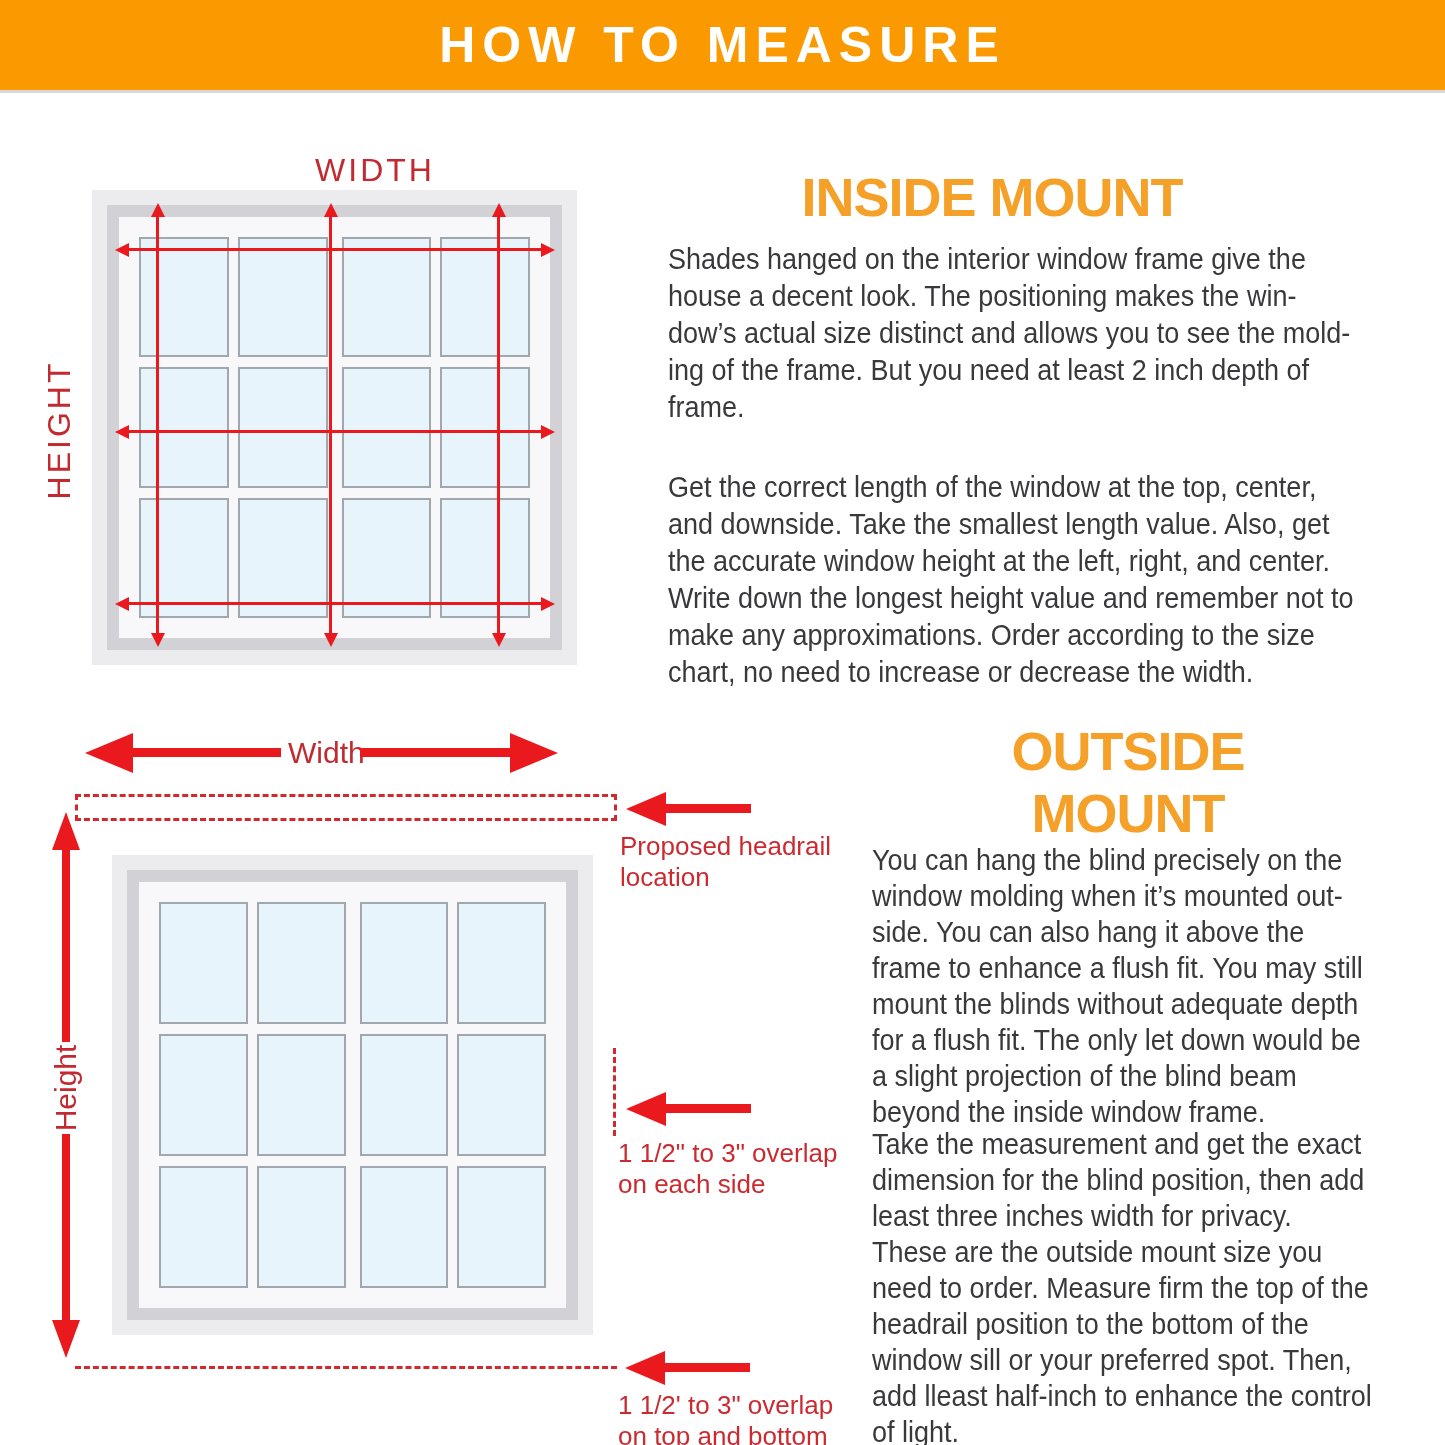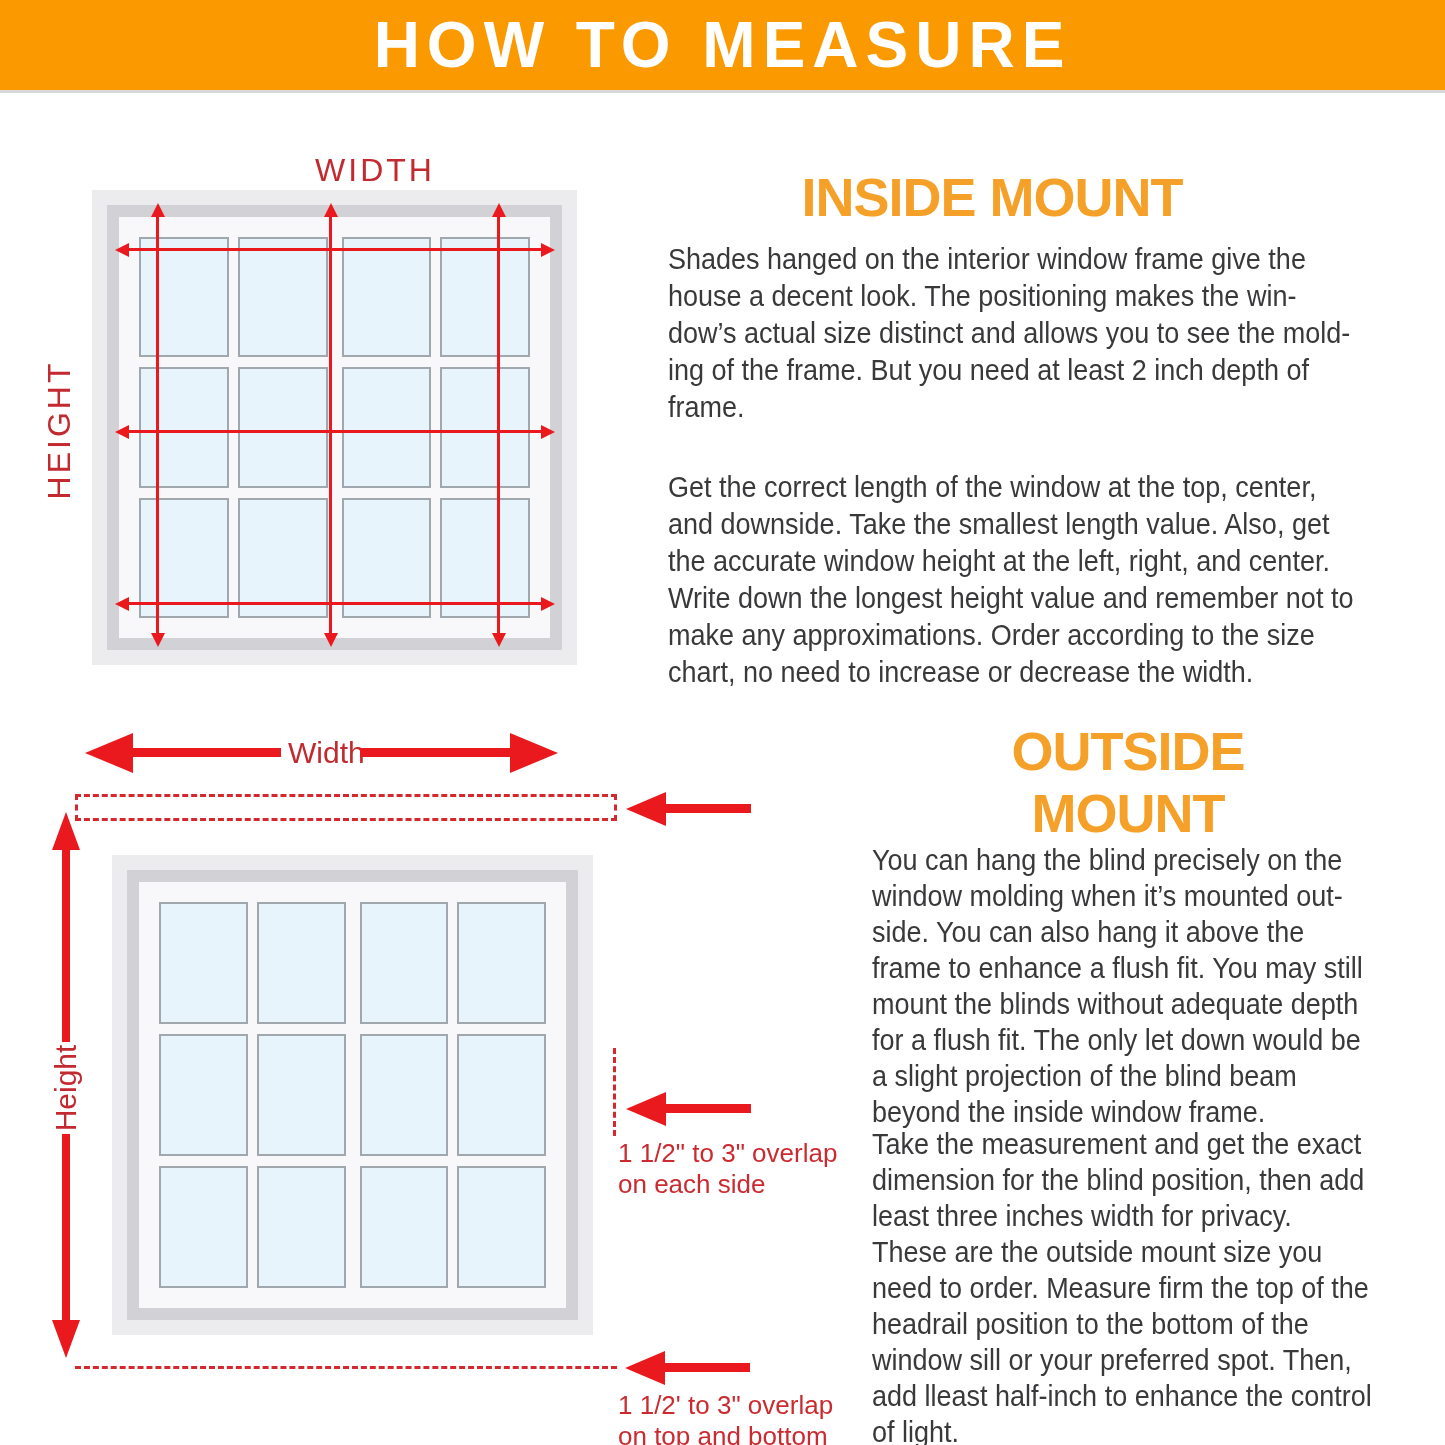--- a/index.html
+++ b/index.html
@@ -20,21 +20,21 @@
     position:relative;width:1445px;height:1445px;background:#ffffff;overflow:hidden;
     font-family:"Liberation Sans", sans-serif;
   }
   
   .banner{
     position:absolute;left:0;top:0;width:1445px;height:90px;
     background:var(--banner-orange);border-bottom:3px solid #D8D8DA;
     display:flex;align-items:center;justify-content:center;
   }
   .banner h1{
-    margin:0;color:#ffffff;font-size:64px;font-weight:bold;letter-spacing:7px;
+    margin:0;color:#ffffff;font-size:50px;font-weight:bold;letter-spacing:7px;
     font-family:"Liberation Sans", sans-serif;
   }
   
   .window{position:absolute;background:var(--win-outer);padding:15px;box-sizing:border-box;}
   .w-mid{width:100%;height:100%;background:var(--win-mid);padding:12px;box-sizing:border-box;}
   .w-frame{width:100%;height:100%;background:var(--win-frame);padding:20px;box-sizing:border-box;}
   .sashes{width:100%;height:100%;display:flex;}
   .sash{flex:1 1 0;display:grid;grid-template-columns:1fr 1fr;grid-template-rows:1fr 1fr 1fr;gap:10px 9px;}
   .mullion{width:14px;}
   .pane{background:var(--pane-fill);border:2px solid var(--pane-border);}
@@ -126,20 +126,22 @@
   <div class="harrow" style="left:128px;top:248px;width:414px;"></div>
   <div class="harrow" style="left:128px;top:430px;width:414px;"></div>
   <div class="harrow" style="left:128px;top:602px;width:414px;"></div>
 
   <div class="big-left" style="left:133px;top:748px;width:148px;"></div>
   <div class="red-label" style="left:288px;top:736px;width:70px;text-align:center;">Width</div>
   <div class="big-right" style="left:360px;top:748px;width:150px;"></div>
 
   <div class="dash-rect" style="left:75px;top:794px;width:542px;height:27px;"></div>
   <div class="ann-left" style="left:666px;top:804px;width:85px;"></div>
+  <div class="red-note" style="left:620px;top:831px;">Proposed headrail
+location</div>
 
   <div class="head-up" style="left:52px;top:812px;"></div>
   <div class="vshaft" style="left:62px;top:848px;height:194px;"></div>
   <div class="red-label rot" style="left:-4px;top:1072px;width:140px;height:32px;line-height:32px;text-align:center;">Height</div>
   <div class="vshaft" style="left:62px;top:1134px;height:188px;"></div>
   <div class="head-down" style="left:52px;top:1320px;"></div>
 
   <div class="window" style="left:112px;top:855px;width:481px;height:480px;">
     <div class="w-mid">
       <div class="w-frame">

